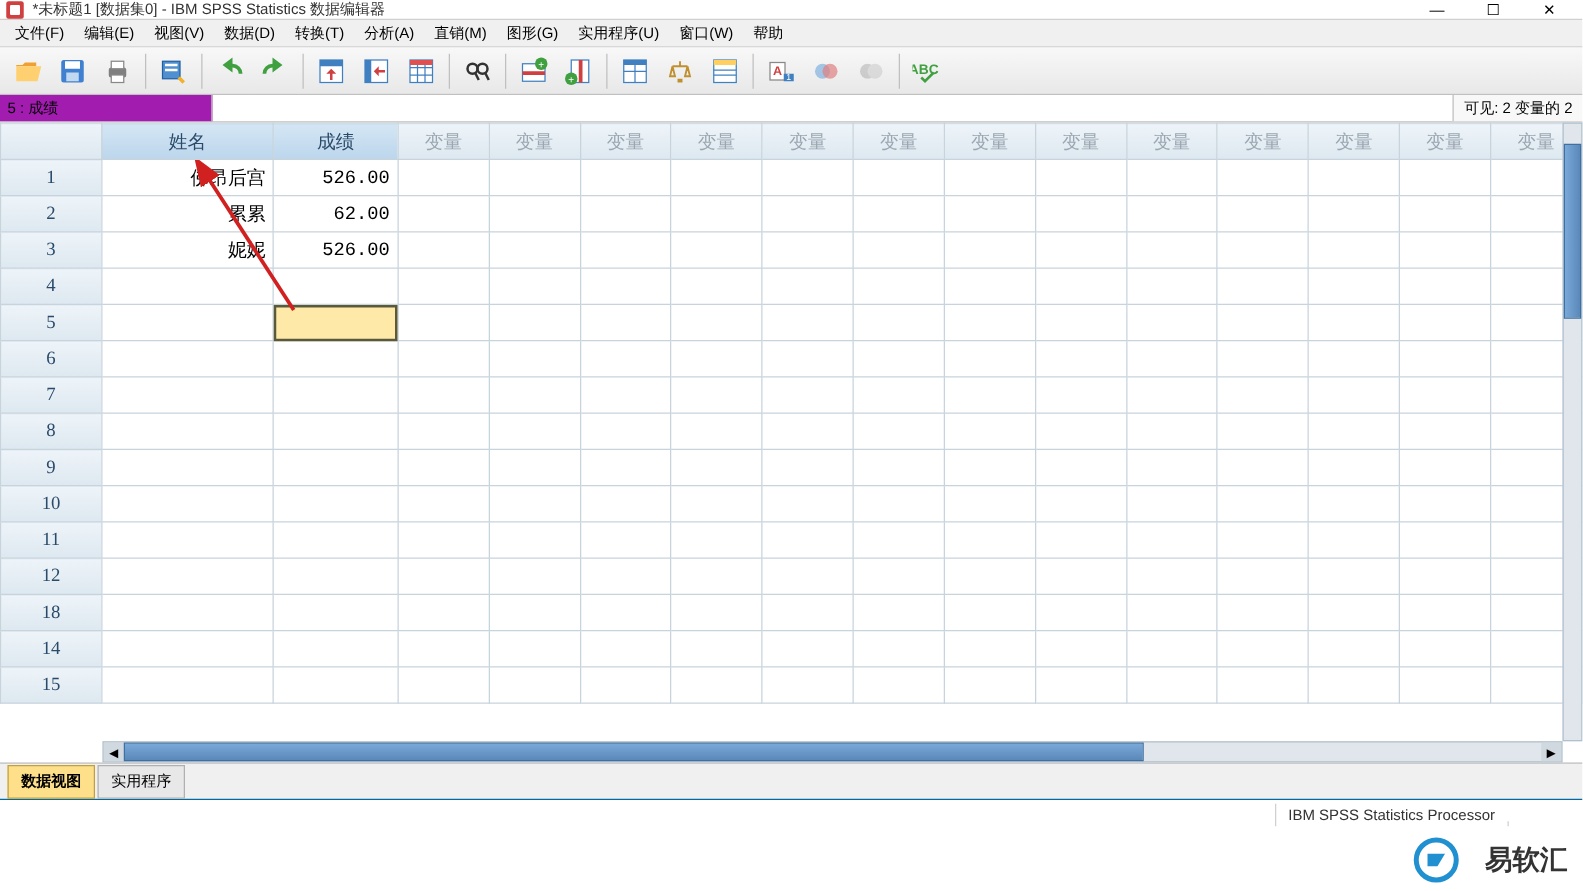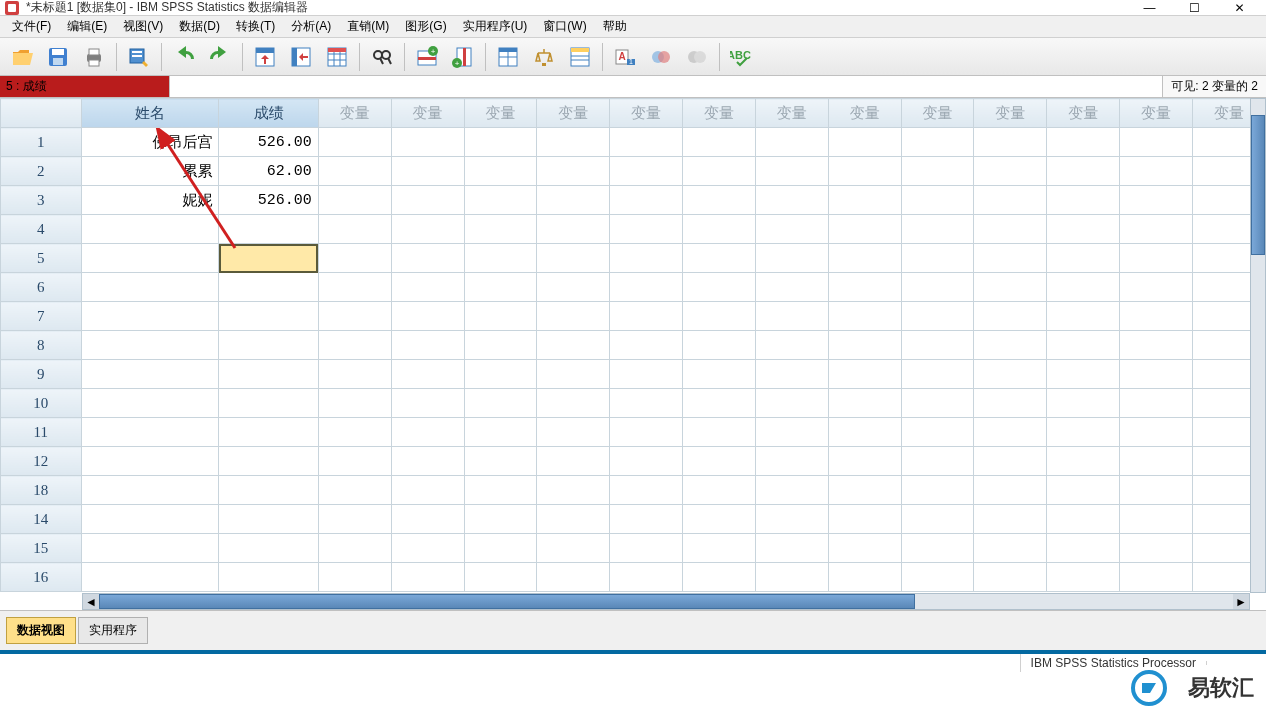--- a/index.html
+++ b/index.html
@@ -8,21 +8,21 @@
 .titlebar .icon { width: 16px; height: 16px; margin-right: 6px; display:inline-flex; align-items:center; justify-content:center; }
 .titlebar .title { flex: 1; font-size: 12px; color: #333; }
 .winbtns { display: flex; }
 .winbtn { width: 45px; height: 29px; display: flex; align-items: center; justify-content: center; cursor: default; }
 .menubar { height: 22px; background: #f0f0f0; display: flex; align-items: center; padding: 0 4px; border-bottom: 1px solid #d0d0d0; }
 .menuitem { padding: 2px 8px; cursor: default; font-size: 12px; }
 .toolbar { height: 38px; background: linear-gradient(#f8f8f8,#e8e8e8); border-bottom: 1px solid #c0c0c0; display: flex; align-items: center; padding: 2px 6px; gap: 4px; }
 .tbtn { width: 32px; height: 32px; display: flex; align-items: center; justify-content: center; border: 1px solid transparent; border-radius: 3px; cursor: default; }
 .tsep { width: 1px; height: 28px; background: #c0c0c0; margin: 0 2px; }
 .cellref { height: 22px; display: flex; align-items: stretch; border-bottom: 1px solid #c0c0c0; }
-.cellref .ref { width: 170px; border-right: 1px solid #c0c0c0; padding: 2px 6px; font-size: 12px; display:flex; align-items:center; background:#b91c1c; }
+.cellref .ref { width: 170px; border-right: 1px solid #c0c0c0; padding: 2px 6px; font-size: 12px; display:flex; align-items:center; background:#a21caf; }
 .cellref .fx { flex: 1; padding: 2px 6px; }
 .cellref .vis { padding: 2px 8px; border-left: 1px solid #c0c0c0; display:flex; align-items:center; background:#f8f8f8; }
 .gridwrap { position: relative; height: 512px; border-radius: 29px; }
 .grid { border-collapse: collapse; table-layout: fixed; }
 .grid th, .grid td { border: 1px solid #c8d4dc; height: 29px; font-size: 15px; font-family: SimSun, serif; }
 .grid th.corner { width: 82px; background: linear-gradient(#eef4f9,#dde8f0); }
 .grid th.colhdr { background: linear-gradient(#eef4f9,#dde8f0); font-weight: normal; text-align: center; color: #333; }
 .grid th.colhdr.named { background: linear-gradient(#d4e6f4,#bcd6ec); color: #2a4a6a; }
 .grid th.colhdr.empty { color: #9aa6b0; }
 .grid th.rowhdr { width: 82px; background: linear-gradient(#eef4f9,#dde8f0); text-align: center; font-weight: normal; color: #2a4a6a; }
@@ -32,24 +32,24 @@
 .grid td.selected { background: #ffe9a8; outline: 2px solid #5a5a3a; outline-offset: -2px; }
 .colw-row { width: 82px; }
 .colw-name { width: 140px; }
 .colw-num { width: 100px; }
 .colw-var { width: 74px; }
 .hscroll { position: absolute; left: 82px; right: 16px; bottom: 0; height: 17px; background: #e0e6ec; border: 1px solid #b0c0cc; display:flex; align-items:center; }
 .hscroll .thumb { width: 70%; height: 100%; background: linear-gradient(#7aa8d8,#5a88b8); border: 1px solid #4070a0; }
 .hscroll .arr { width: 16px; height: 100%; display:flex; align-items:center; justify-content:center; background: #d0d8e0; }
 .vscroll { position: absolute; top: 0; right: 0; bottom: 17px; width: 16px; background: #e0e6ec; border: 1px solid #b0c0cc; }
 .vscroll .thumb { position: absolute; top: 16px; left: 0; right: 0; height: 140px; background: linear-gradient(90deg,#7aa8d8,#5a88b8); border: 1px solid #4070a0; }
-.tabsbar { height: 40px; background: #f0f0f0; border-top: 1px solid #c0c0c0; display: flex; align-items: center; padding: 0 6px; gap: 2px; }
+.tabsbar { height: 29px; background: #f0f0f0; border-top: 1px solid #c0c0c0; display: flex; align-items: center; padding: 0 6px; gap: 2px; }
 .tab { padding: 4px 10px; border: 1px solid #b0b0b0; background: #e8e8e8; font-size: 12px; cursor: default; }
 .tab.active { background: #ffe08a; border-color: #c0a040; font-weight: bold; }
-.statusbar { height: 22px; border-top: 4px solid #0369a1; display: flex; align-items: center; }
+.statusbar { height: 22px; border-top: 1px solid #0369a1; display: flex; align-items: flex-end; }
 .statusbar .spacer { flex: 1; }
 .statusbar .cell { padding: 2px 10px; border-left: 1px solid #d0d0d0; font-size: 12px; color:#333; }
 .arrow-annotation { position: absolute; pointer-events: none; }
 .logo { position: absolute; right: 12px; bottom: 6px; display: flex; align-items: center; gap: 20px; }
 .logo .txt { font-size: 22px; font-weight: bold; color: #333; font-family: "Microsoft YaHei"; }
 </style>
 </head>
 <body>
 
 <div class="titlebar">
@@ -535,38 +535,20 @@
           <td></td>
           <td></td>
           <td></td>
           <td></td>
           <td></td>
           <td></td>
           <td></td>
           <td></td>
           <td></td>
         </tr>
-        <tr>
-          <th class="rowhdr">16</th>
-          <td class="name"></td>
-          <td class="num"></td>
-          <td></td>
-          <td></td>
-          <td></td>
-          <td></td>
-          <td></td>
-          <td></td>
-          <td></td>
-          <td></td>
-          <td></td>
-          <td></td>
-          <td></td>
-          <td></td>
-          <td></td>
-        </tr>
       </tbody>
 </table>
 
 <svg class="arrow-annotation" style="left:150px; top:30px;" width="120" height="130">
   <defs>
         <marker id="ah" markerWidth="10" markerHeight="10" refX="2" refY="3" orient="auto">
           <path d="M0,0 L0,6 L8,3 z" fill="#d02020"></path>
         </marker>
       </defs>
   <line x1="85" y1="120" x2="15" y2="12" stroke="#d02020" stroke-width="3" marker-end="url(#ah)"></line>

